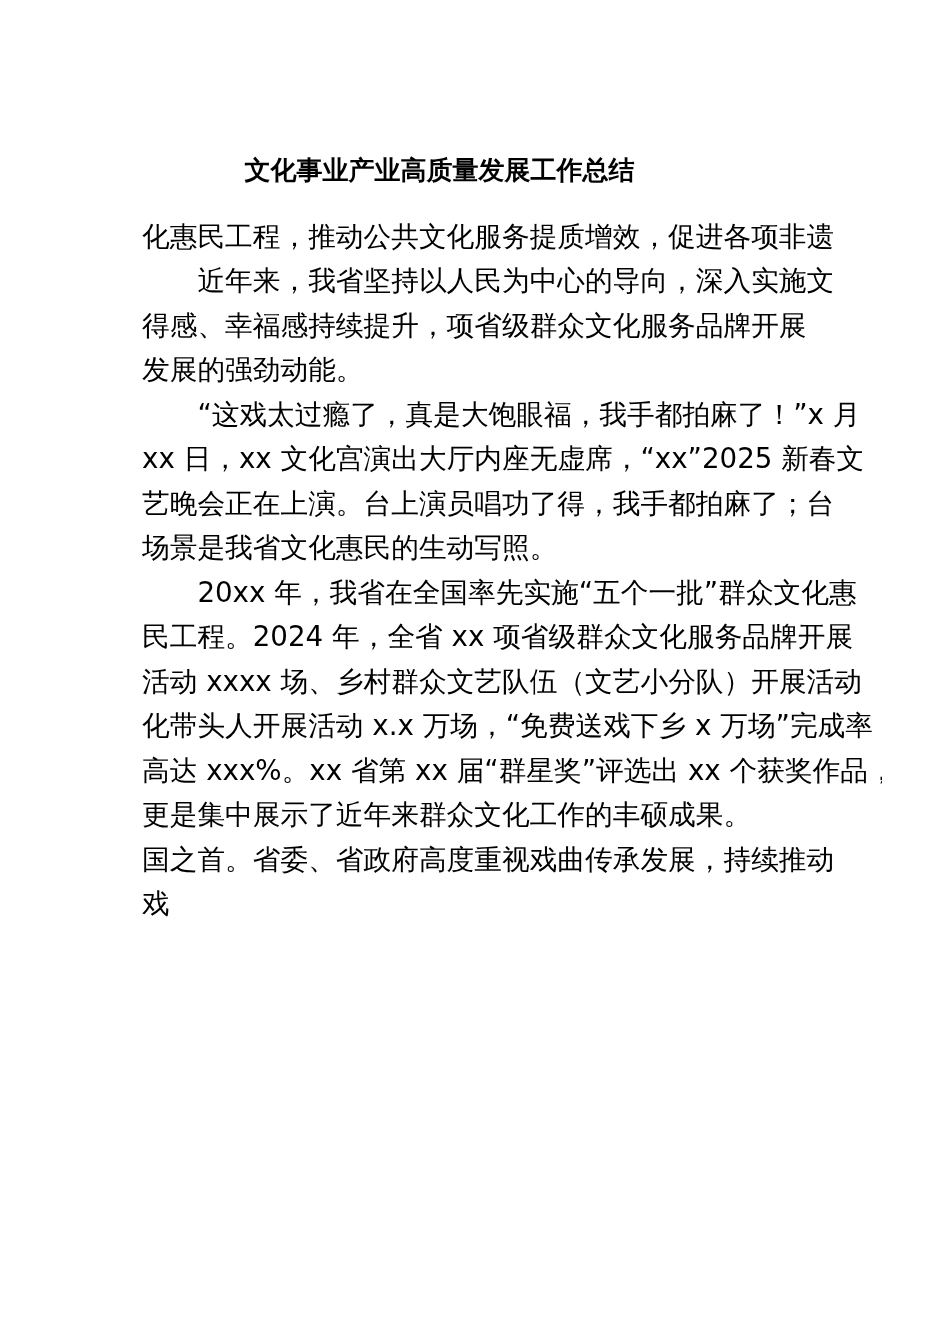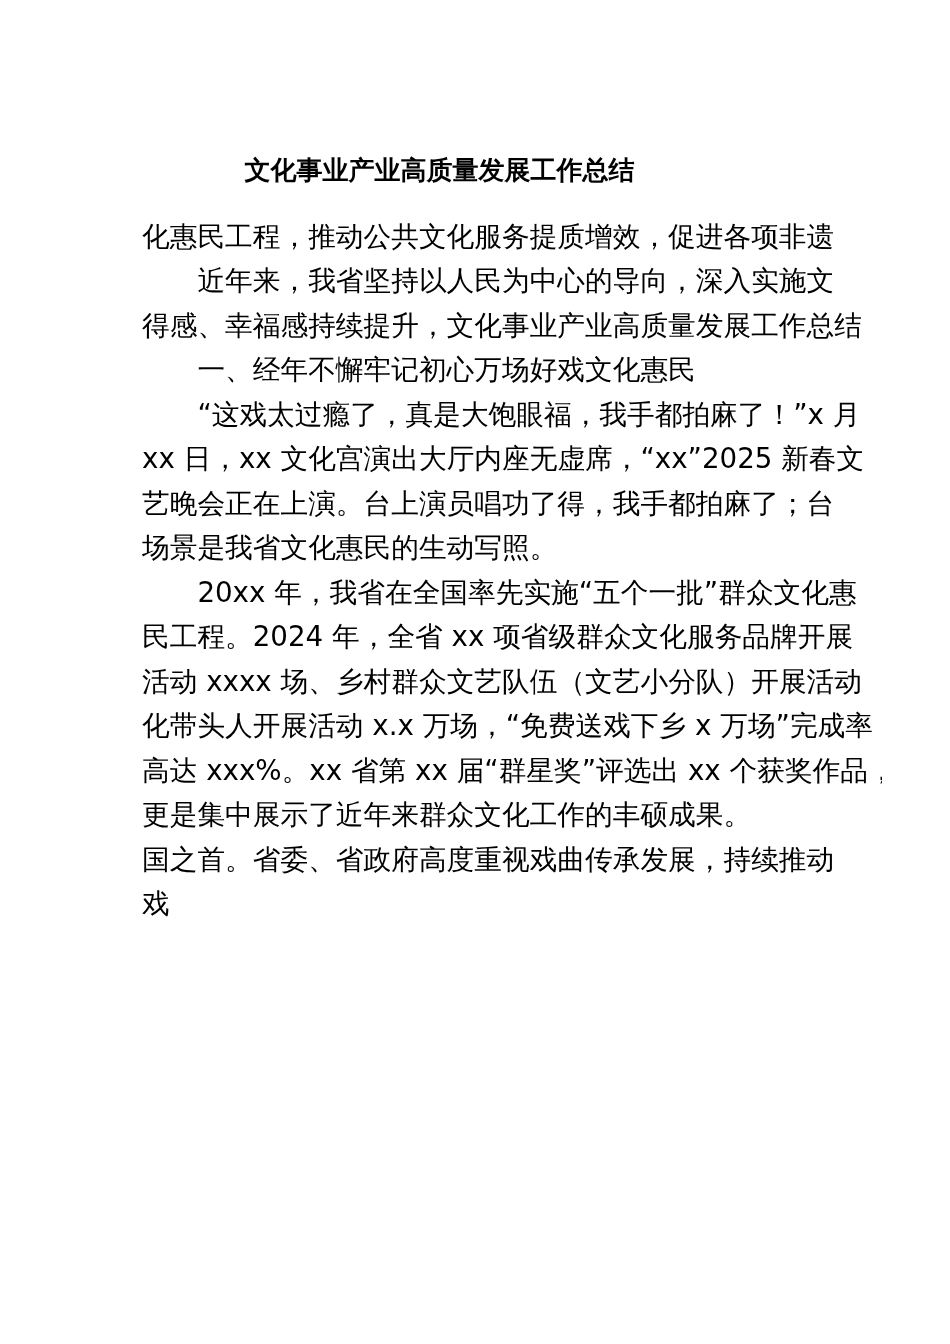--- a/index.html
+++ b/index.html
@@ -47,26 +47,24 @@
 
 <div class="page">
 
   <h1 class="doc-title">文化事业产业高质量发展工作总结</h1>
 
   <div class="doc-content">
 
     <p class="para">
       <span class="line">化惠民工程，推动公共文化服务提质增效，促进各项非遗</span>
       <span class="line indent">近年来，我省坚持以人民为中心的导向，深入实施文</span>
-      <span class="line">得感、幸福感持续提升，文化事业产业高质量发展工作总结</span>
+      <span class="line">得感、幸福感持续提升，项省级群众文化服务品牌开展</span>
+      <span class="line">发展的强劲动能。</span>
     </p>
 
-    <p class="para">
-      <span class="line indent">一、经年不懈牢记初心万场好戏文化惠民</span>
-    </p>
 
     <p class="para">
       <span class="line indent">“这戏太过瘾了，真是大饱眼福，我手都拍麻了！”x 月</span>
       <span class="line">xx 日，xx 文化宫演出大厅内座无虚席，“xx”2025 新春文</span>
       <span class="line">艺晚会正在上演。台上演员唱功了得，我手都拍麻了；台</span>
       <span class="line">场景是我省文化惠民的生动写照。</span>
     </p>
 
     <p class="para">
       <span class="line indent">20xx 年，我省在全国率先实施“五个一批”群众文化惠</span>

